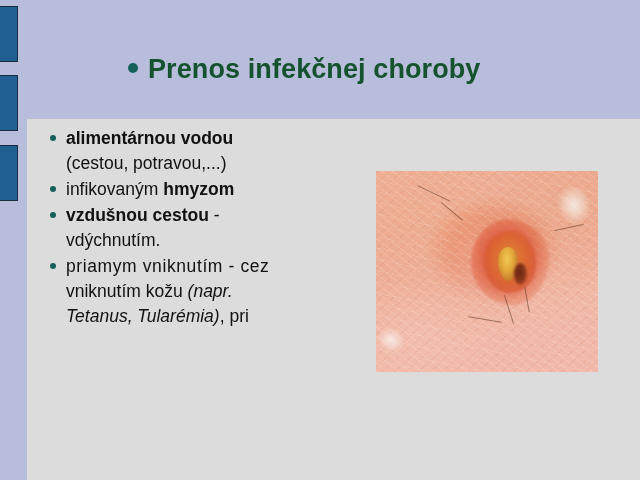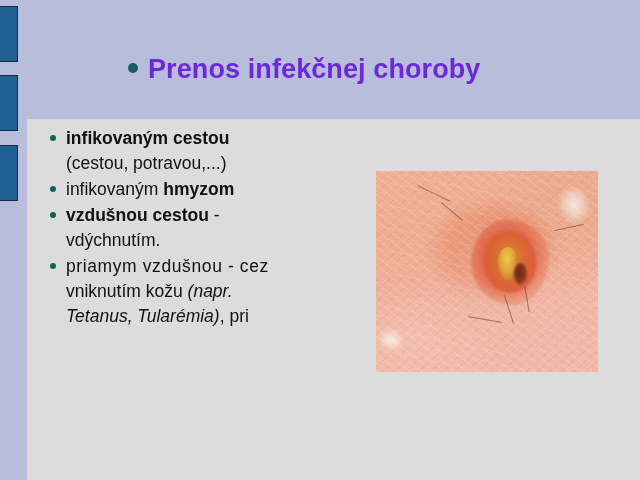--- a/index.html
+++ b/index.html
@@ -60,21 +60,21 @@
     height: 10px;
     border-radius: 50%;
     background: #14615c;
     flex: 0 0 auto;
     position: relative;
     top: -5px;
   }
   .title-text {
     font-size: 27px;
     font-weight: bold;
-    color: #6d28d9;
+    color: #14532d;
     letter-spacing: 0.1px;
     white-space: nowrap;
     line-height: 1;
   }
 
   
   .body-list {
     position: absolute;
     left: 50px;
     top: 126px;
@@ -214,36 +214,36 @@
 
   <div class="title-row">
     <span class="title-bullet"></span>
     <span class="title-text">Prenos infekčnej choroby</span>
   </div>
 
   <div class="body-list">
 
     <div class="li">
       <span class="li-bullet"></span>
-      <span class="li-text"><b>infikovaným cestou</b><br><span>(cestou, potravou,...)</span></span>
+      <span class="li-text"><b>alimentárnou vodou</b><br><span>(cestou, potravou,...)</span></span>
     </div>
 
     <div class="li">
       <span class="li-bullet"></span>
       <span class="li-text"><span>infikovaným </span><b>hmyzom</b></span>
     </div>
 
     <div class="li">
       <span class="li-bullet"></span>
       <span class="li-text"><b>vzdušnou cestou</b><span> -</span><br><span>vdýchnutím.</span></span>
     </div>
 
     <div class="li">
       <span class="li-bullet"></span>
-      <span class="li-text"><span class="sp">priamym vzdušnou  -  cez</span><br><span>vniknutím kožu </span><i>(napr.</i><br><i>Tetanus, Tularémia)</i><span>, pri</span><br></span>
+      <span class="li-text"><span class="sp">priamym vniknutím  -  cez</span><br><span>vniknutím kožu </span><i>(napr.</i><br><i>Tetanus, Tularémia)</i><span>, pri</span><br></span>
     </div>
 
   </div>
 
   <div class="photo">
     <div class="photo-skin"></div>
     <div class="photo-texture"></div>
     <div class="photo-texture2"></div>
     <div class="photo-scale-tl"></div>
     <div class="photo-scale-bl"></div>

